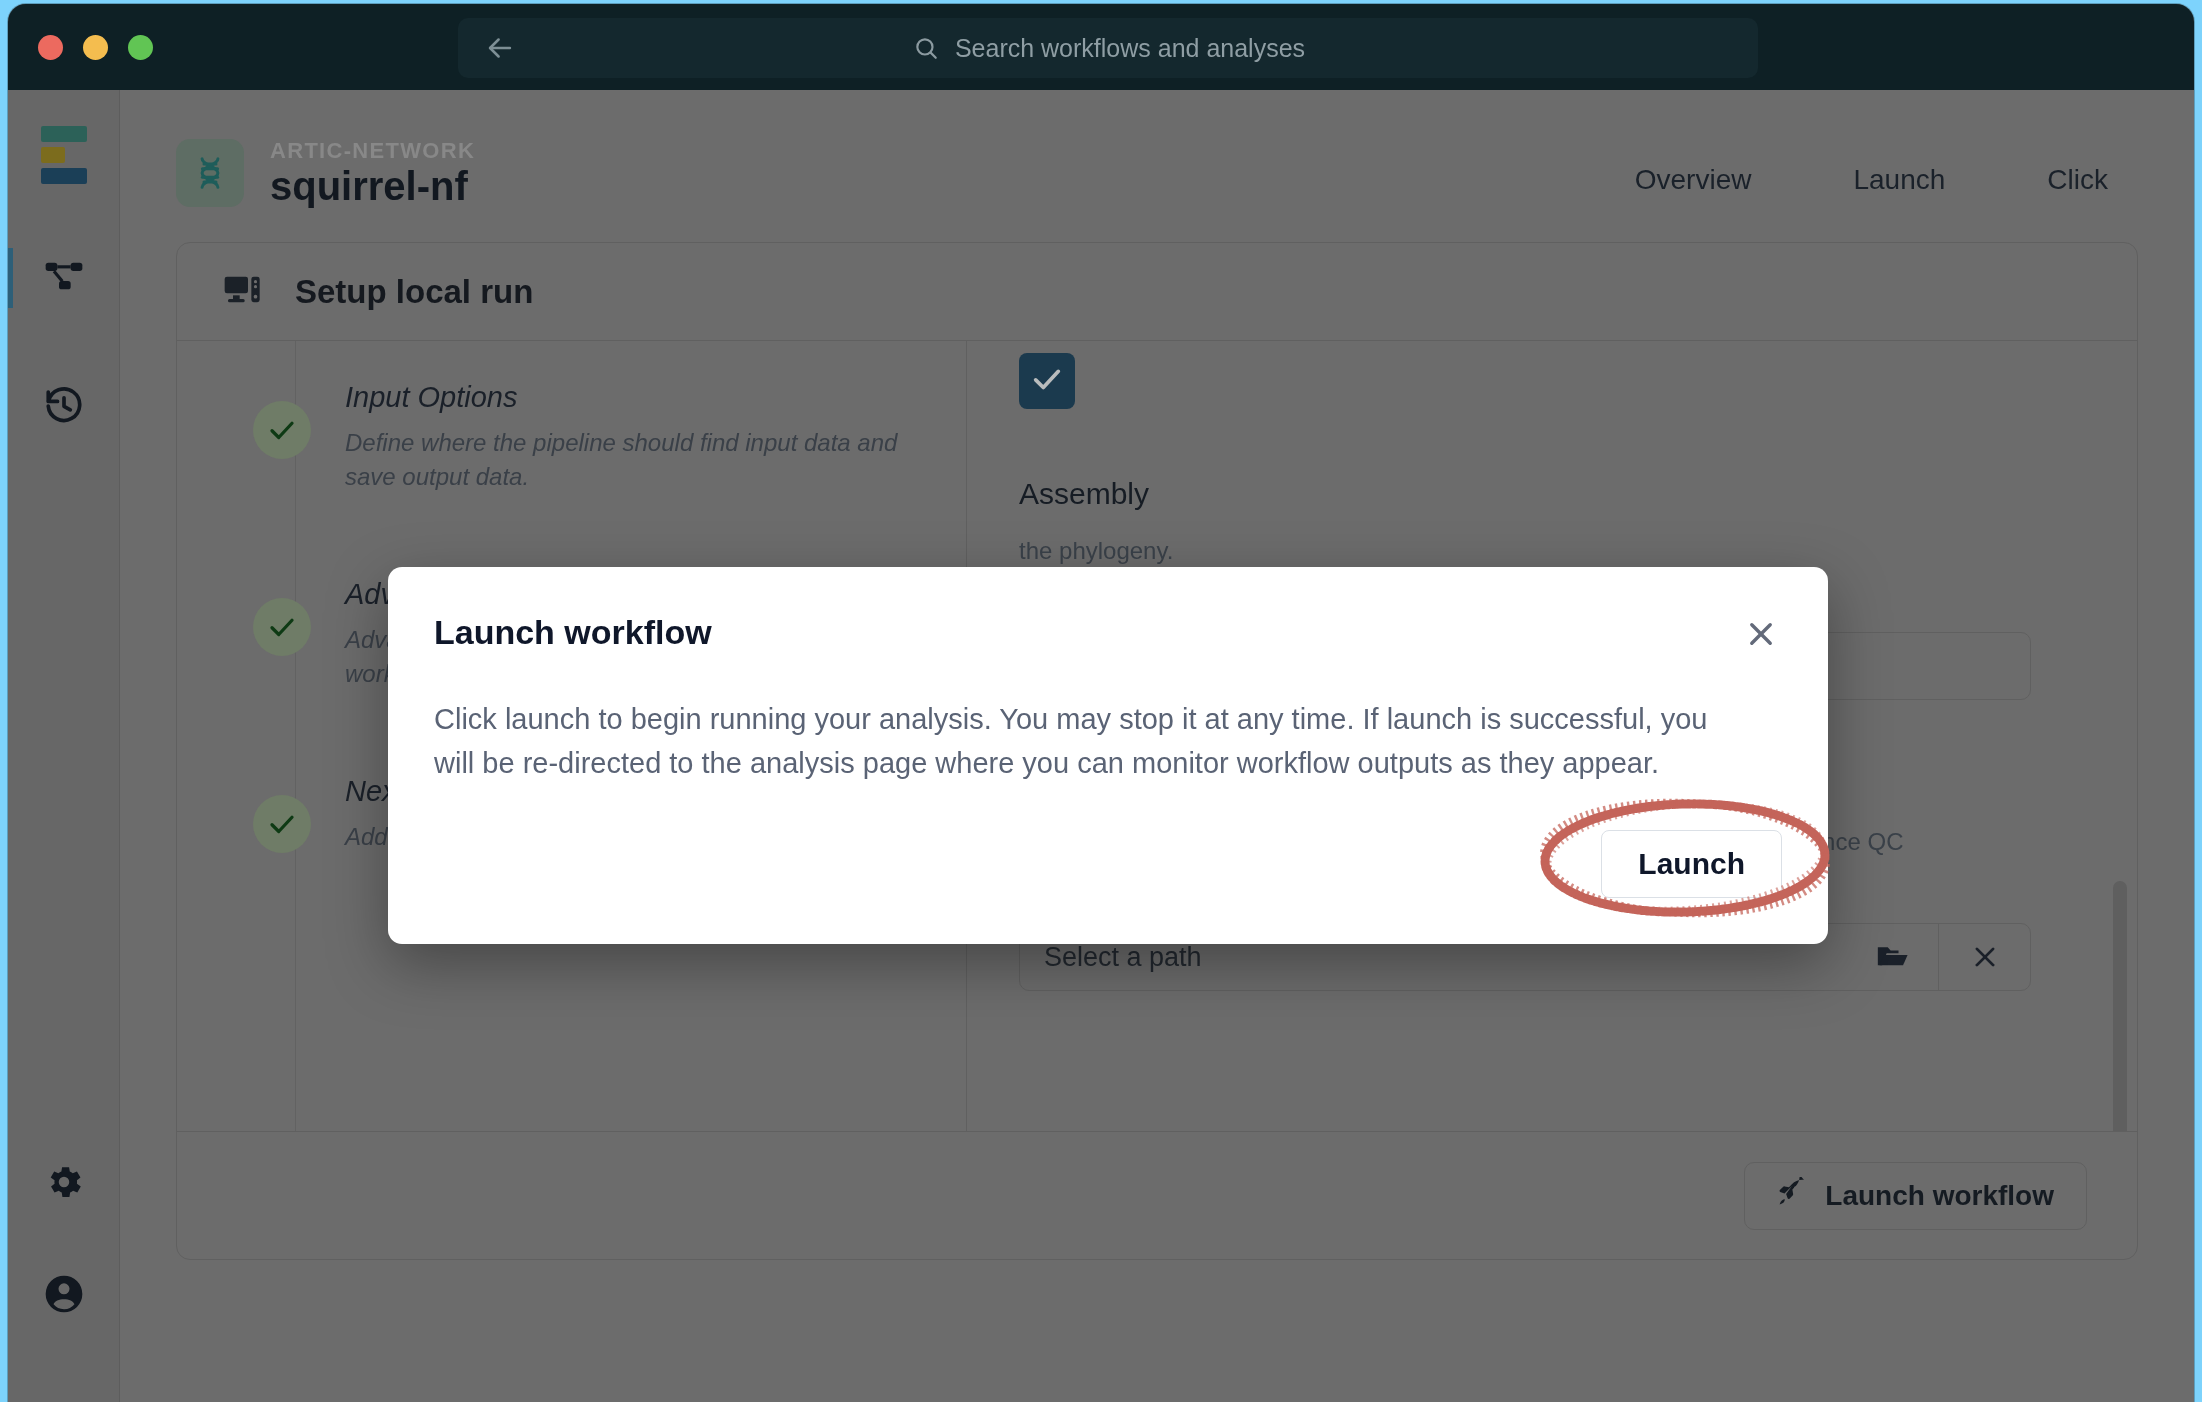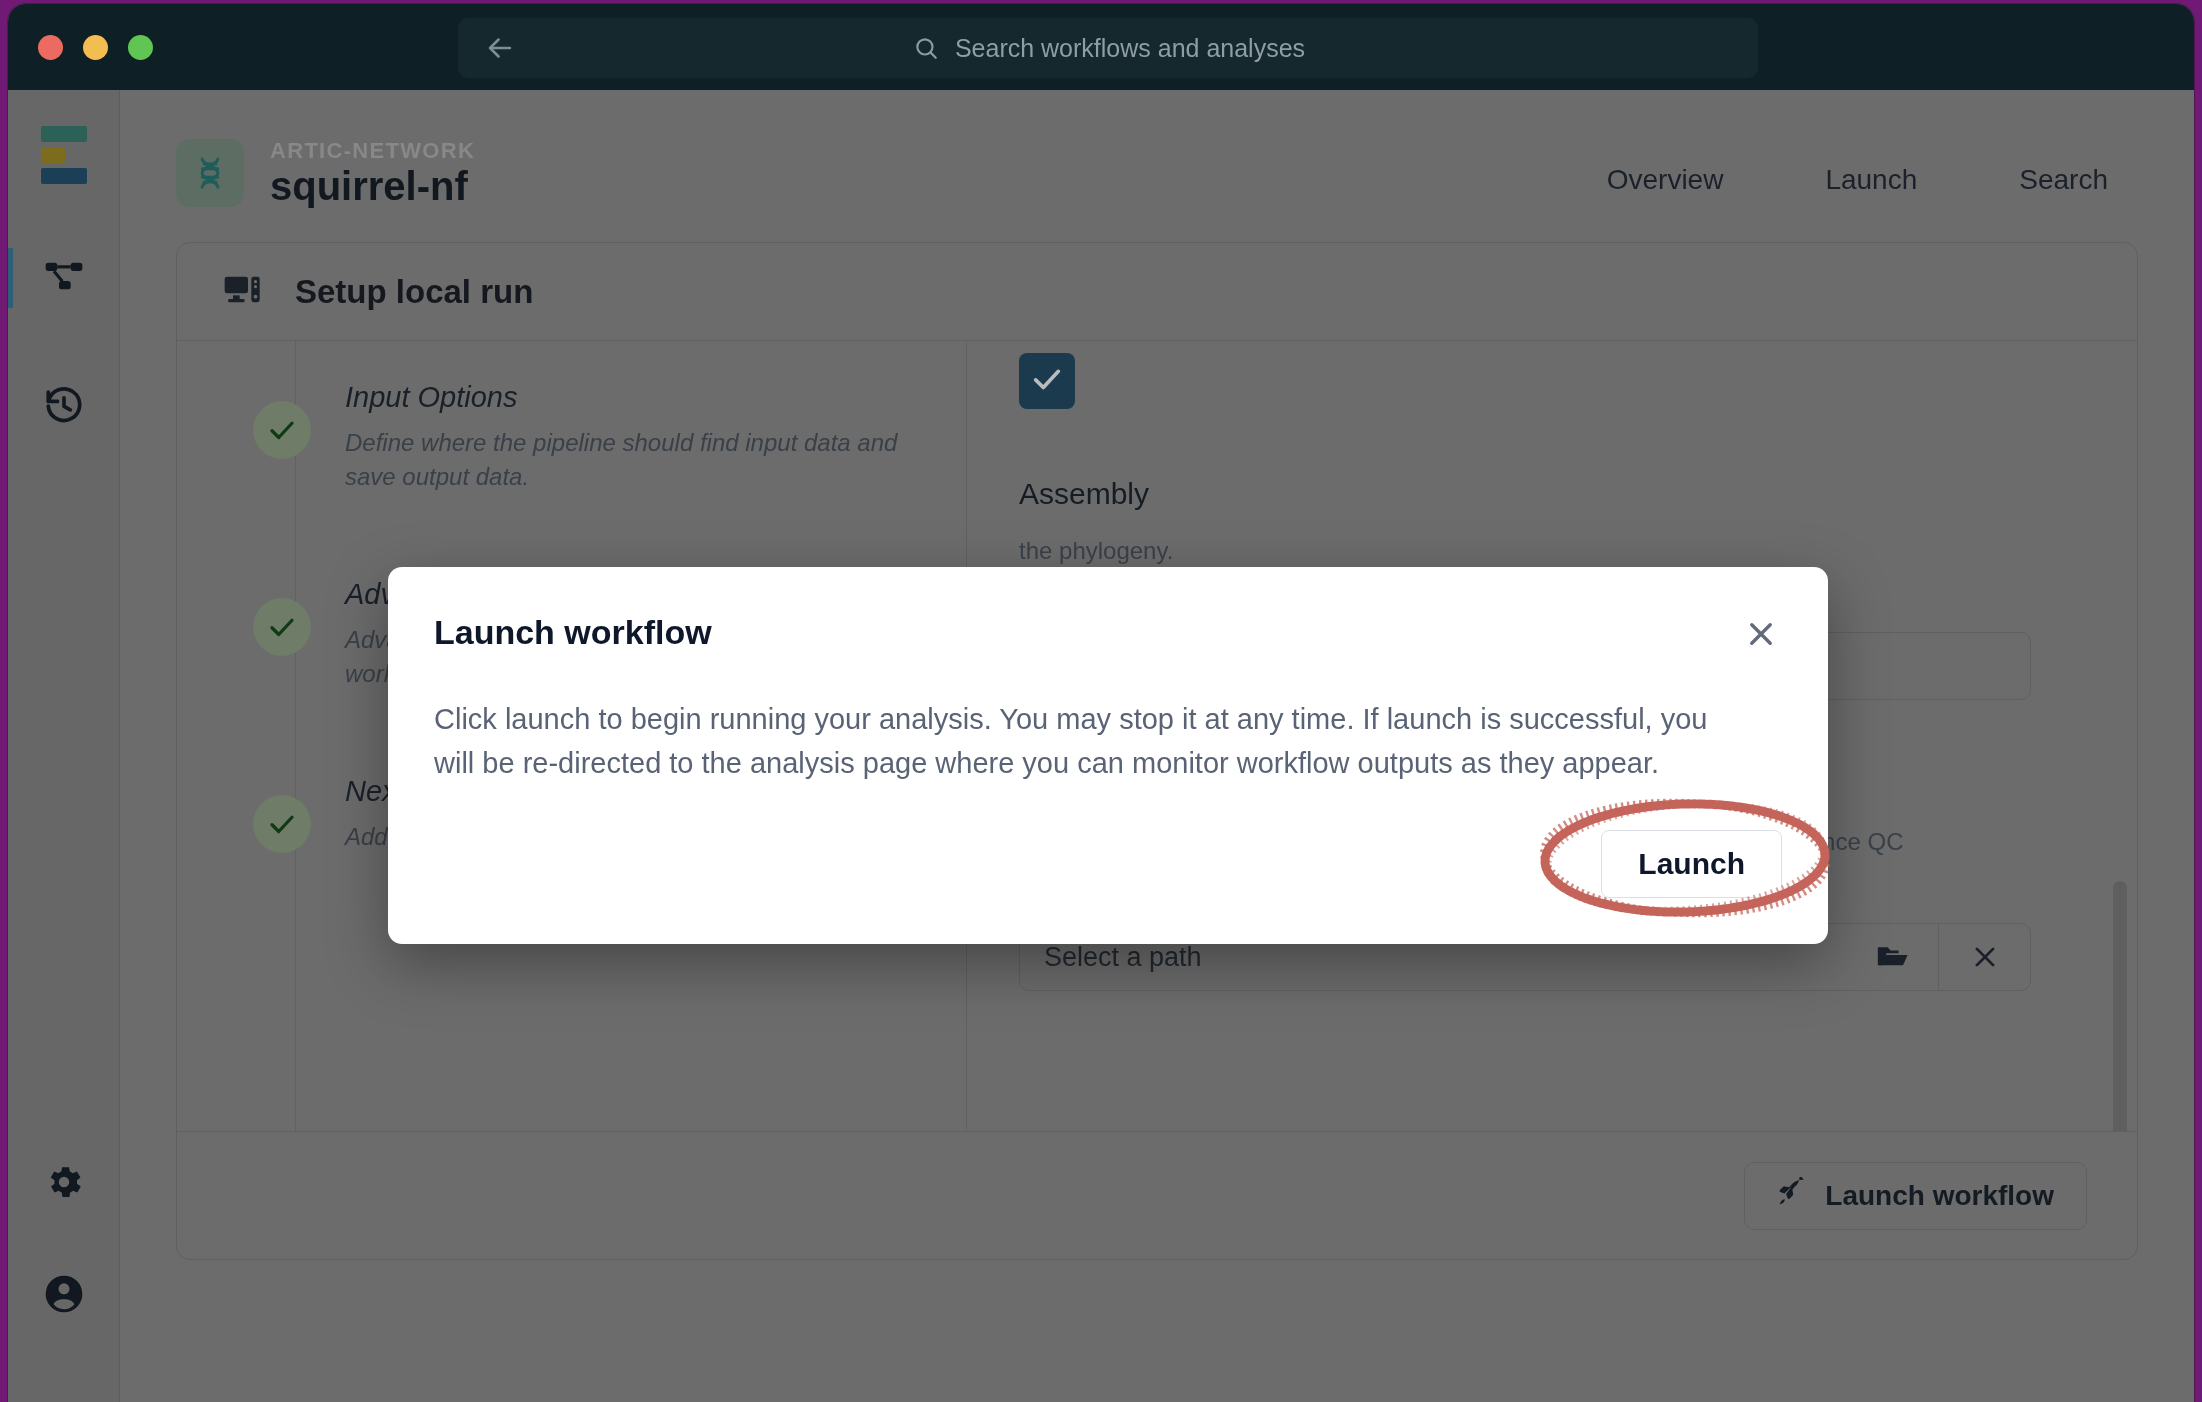--- a/index.html
+++ b/index.html
@@ -5,21 +5,21 @@
   * { box-sizing: border-box; margin: 0; padding: 0; }
   html, body {
     width: 2202px; height: 1402px;
     background: #6d6d6d;
     font-family: "Liberation Sans", sans-serif;
     overflow: hidden;
   }
   #app {
     position: relative;
     width: 2202px; height: 1402px;
-    background: #701a75;
+    background: #7dd3fc;
     padding-left: 8px;
   }
 
   
   .window {
     position: absolute;
     left: 8px; top: 4px;
     width: 2186px; height: 1398px;
     border-radius: 18px 18px 0 0;
     overflow: hidden;
@@ -427,21 +427,21 @@
               <line x1="8.2" y1="17.7" x2="15.8" y2="17.7"></line>
             </svg>
           </div>
           <div class="titles">
             <div class="org">ARTIC-NETWORK</div>
             <div class="repo">squirrel-nf</div>
           </div>
           <div class="nav">
             <a href="#">Overview</a>
             <a href="#">Launch</a>
-            <a href="#">Search</a>
+            <a href="#">Click</a>
           </div>
         </div>
 
         <div class="card">
           <div class="card-head">
             <span>
               <svg width="40" height="40" viewBox="0 0 24 24" fill="currentColor">
                 <rect x="1" y="4" width="14" height="10" rx="1.4"></rect>
                 <rect x="6" y="15.2" width="4" height="2.2"></rect>
                 <rect x="3" y="17.4" width="10" height="1.9" rx="0.9"></rect>

